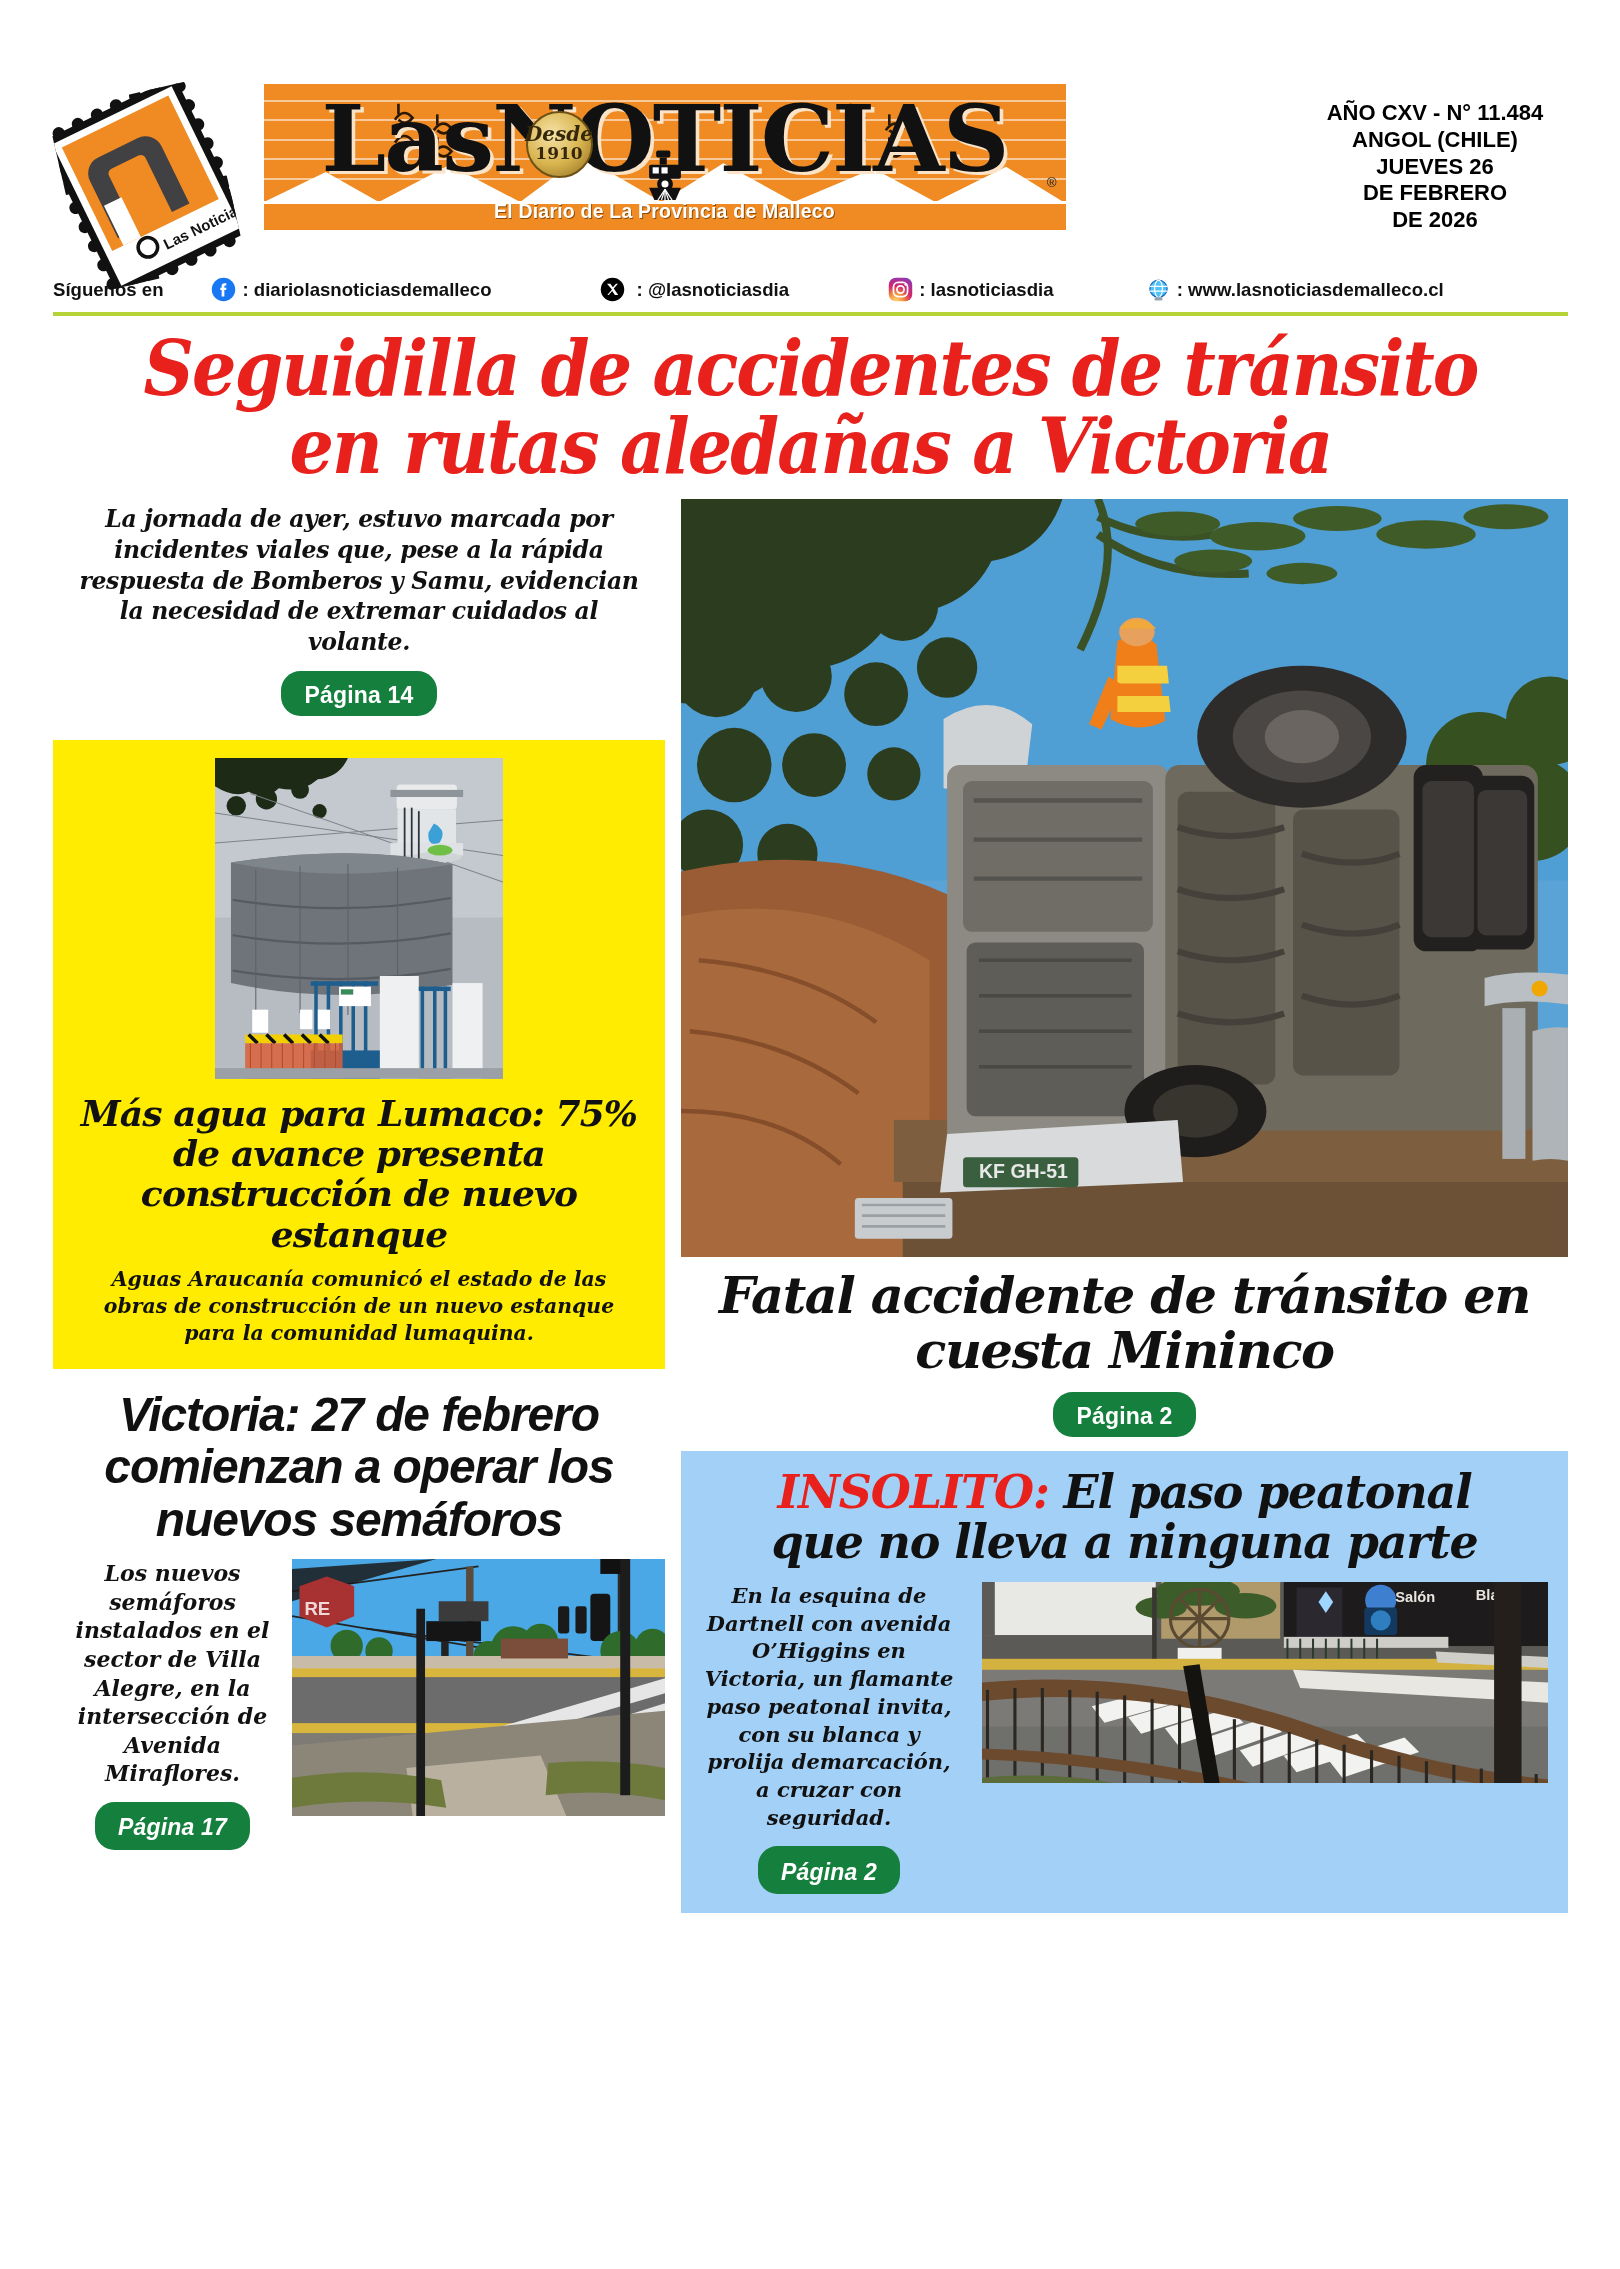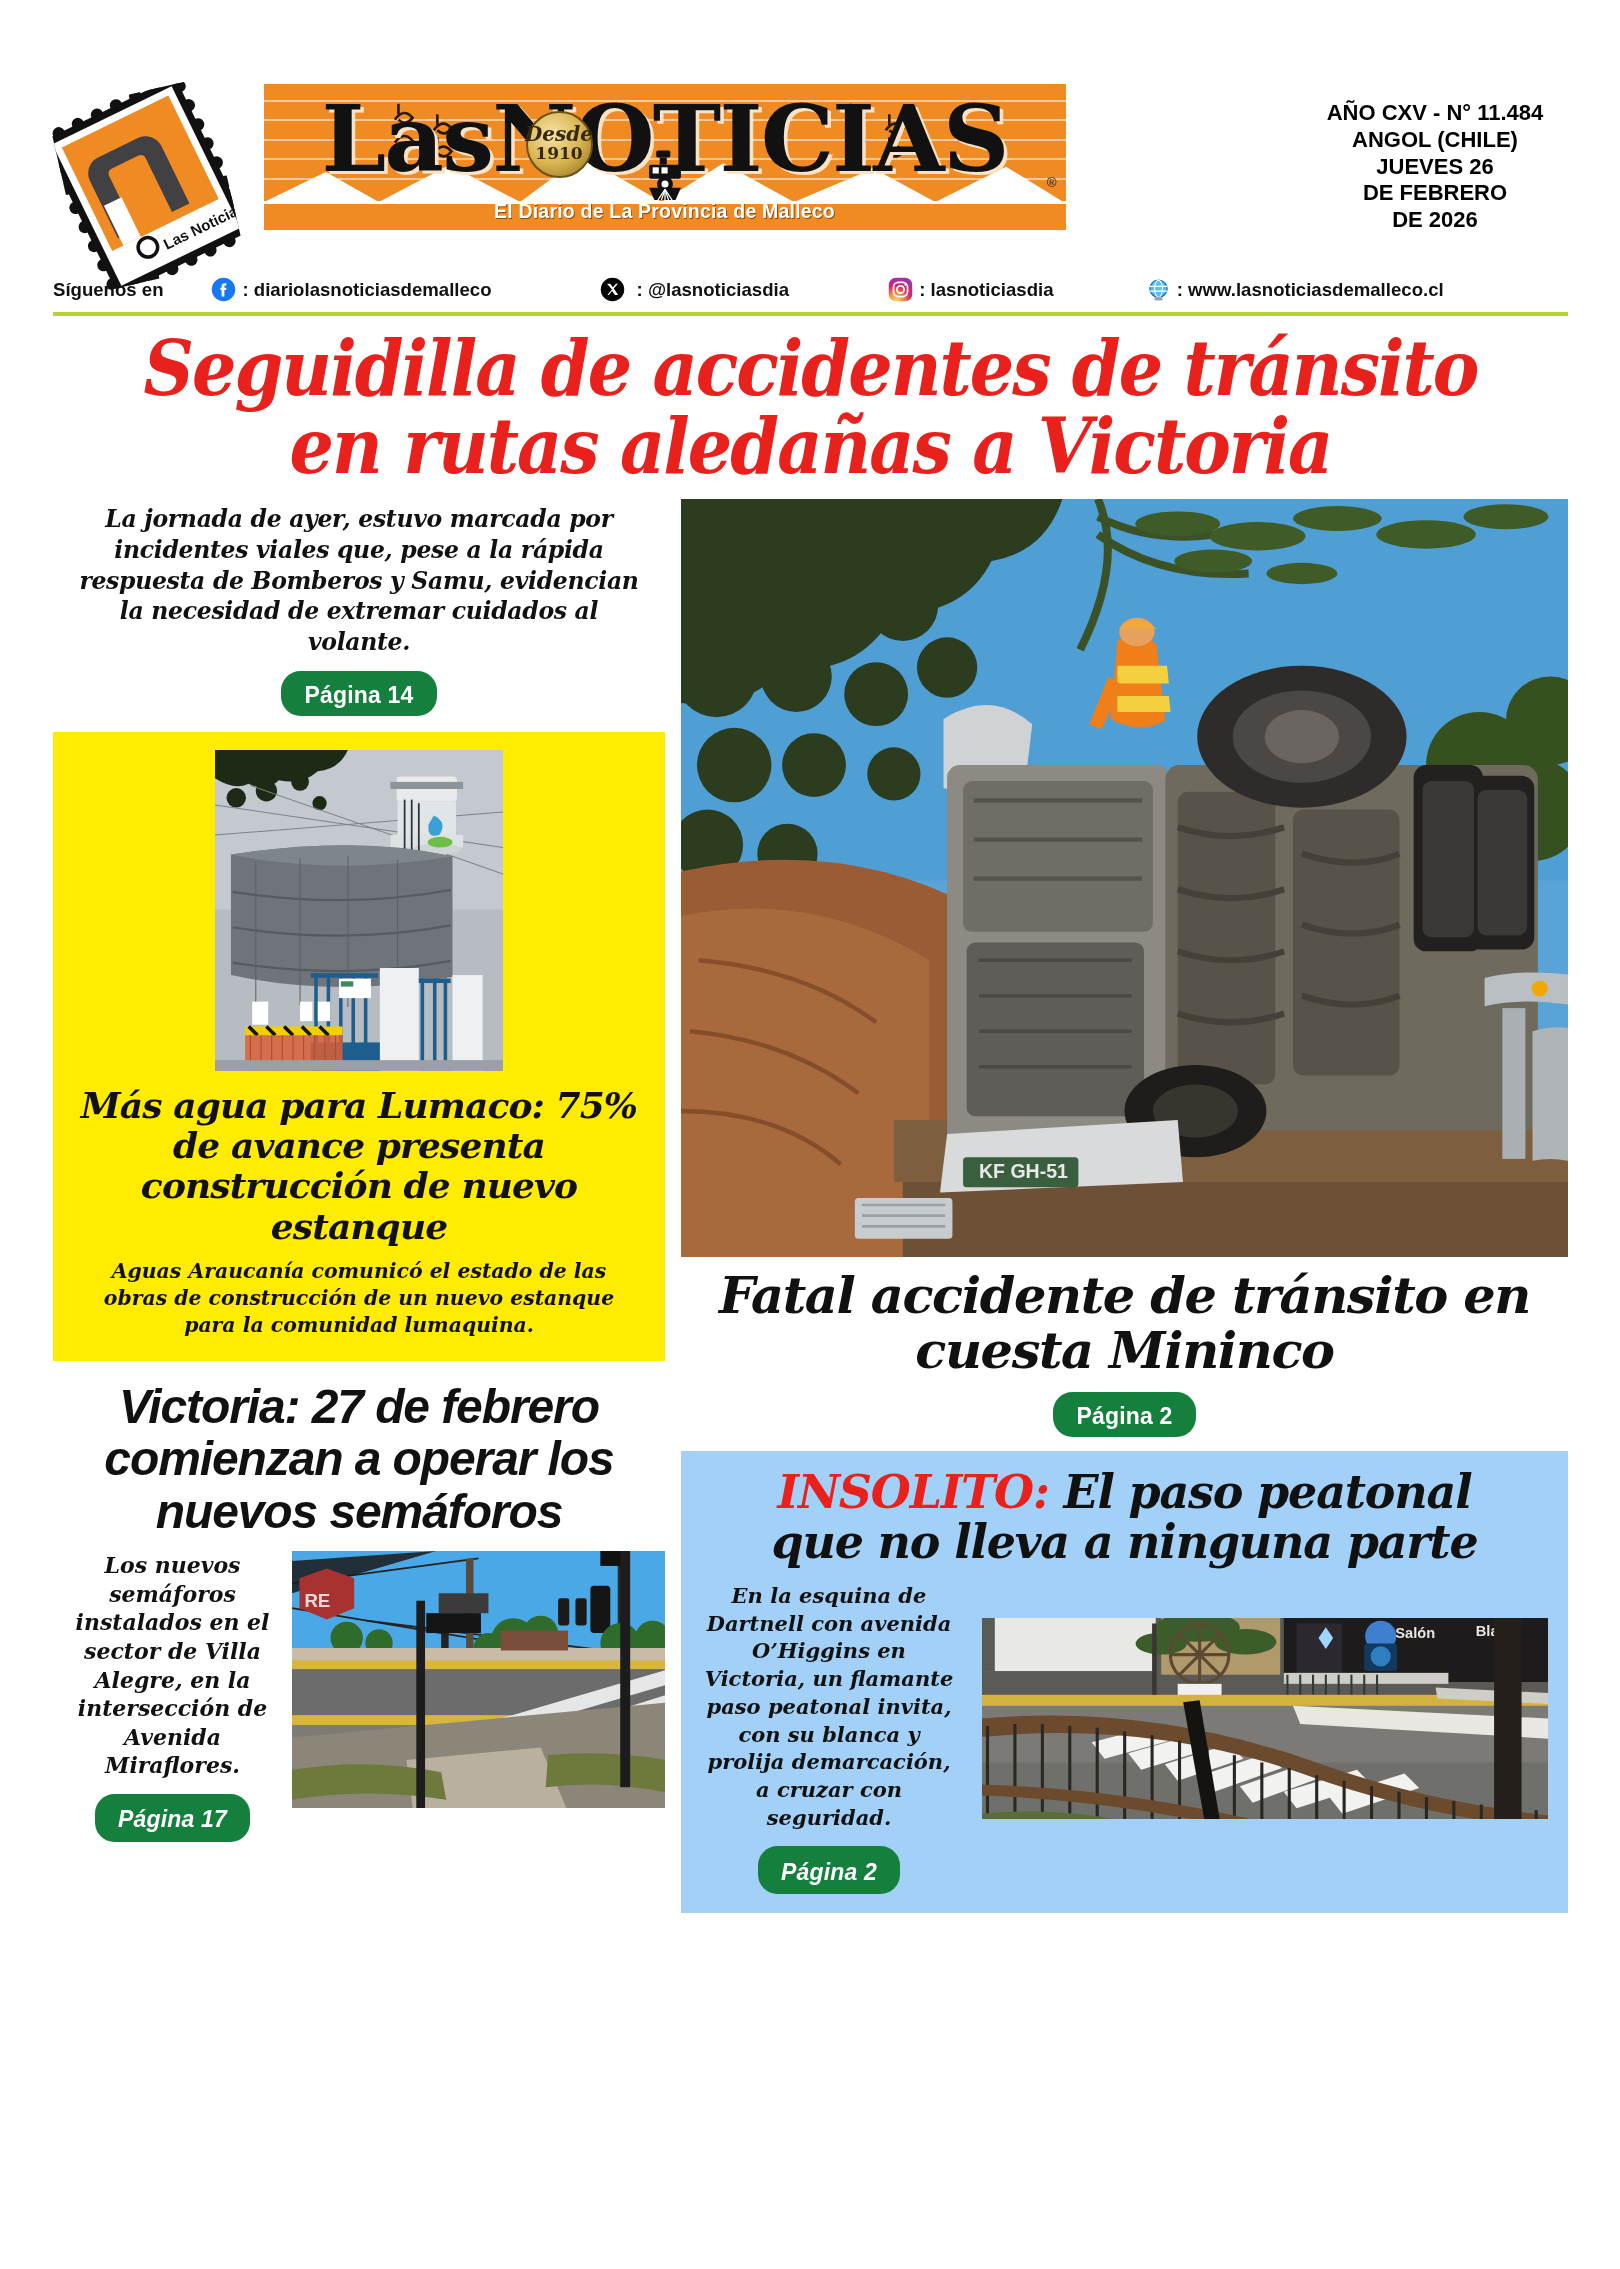--- a/index.html
+++ b/index.html
@@ -153,21 +153,21 @@
     font-weight:bold; font-size:23px;
     padding:11px 23px 7px 23px;
     border-radius:19.5px;
     letter-spacing:0.2px;
   }
   .pill-wrap { text-align:center; margin-top:14px; }
 
   
   .yellowbox {
     background:#ffec00;
-    margin-top:16px;
+    margin-top:24px;
     padding:17.7px 21px 23px 21px;
     text-align:center;
   }
   .yb-photo {
     width:288px; height:321px; margin:0 auto 14px auto;
     position:relative; overflow:hidden; background:#8e9498;
   }
   .yb-title {
     font-family:"DejaVu Serif", serif;
     font-style:italic; font-weight:bold;
@@ -236,21 +236,21 @@
     letter-spacing:-1.2px;
   }
   .bb-title .red { color:#e8211c; }
   .bb-body { display:flex; gap:24px; margin-top:14px; align-items:flex-start; }
   .bb-text {
     width:257px; flex:0 0 257px; text-align:center;
     font-family:"DejaVu Serif", serif;
     font-style:italic; font-weight:bold;
     font-size:21px; line-height:1.32; color:#111;
   }
-  .bb-photo { flex:1 1 auto; height:201px; position:relative; overflow:hidden;margin-top:36px; }
+  .bb-photo { flex:1 1 auto; height:201px; position:relative; overflow:hidden; }
 
   
   .ph { position:absolute; inset:0; }
 </style>
 </head>
 <body>
 
 <div class="masthead">
 
   <div class="stamp-logo">

